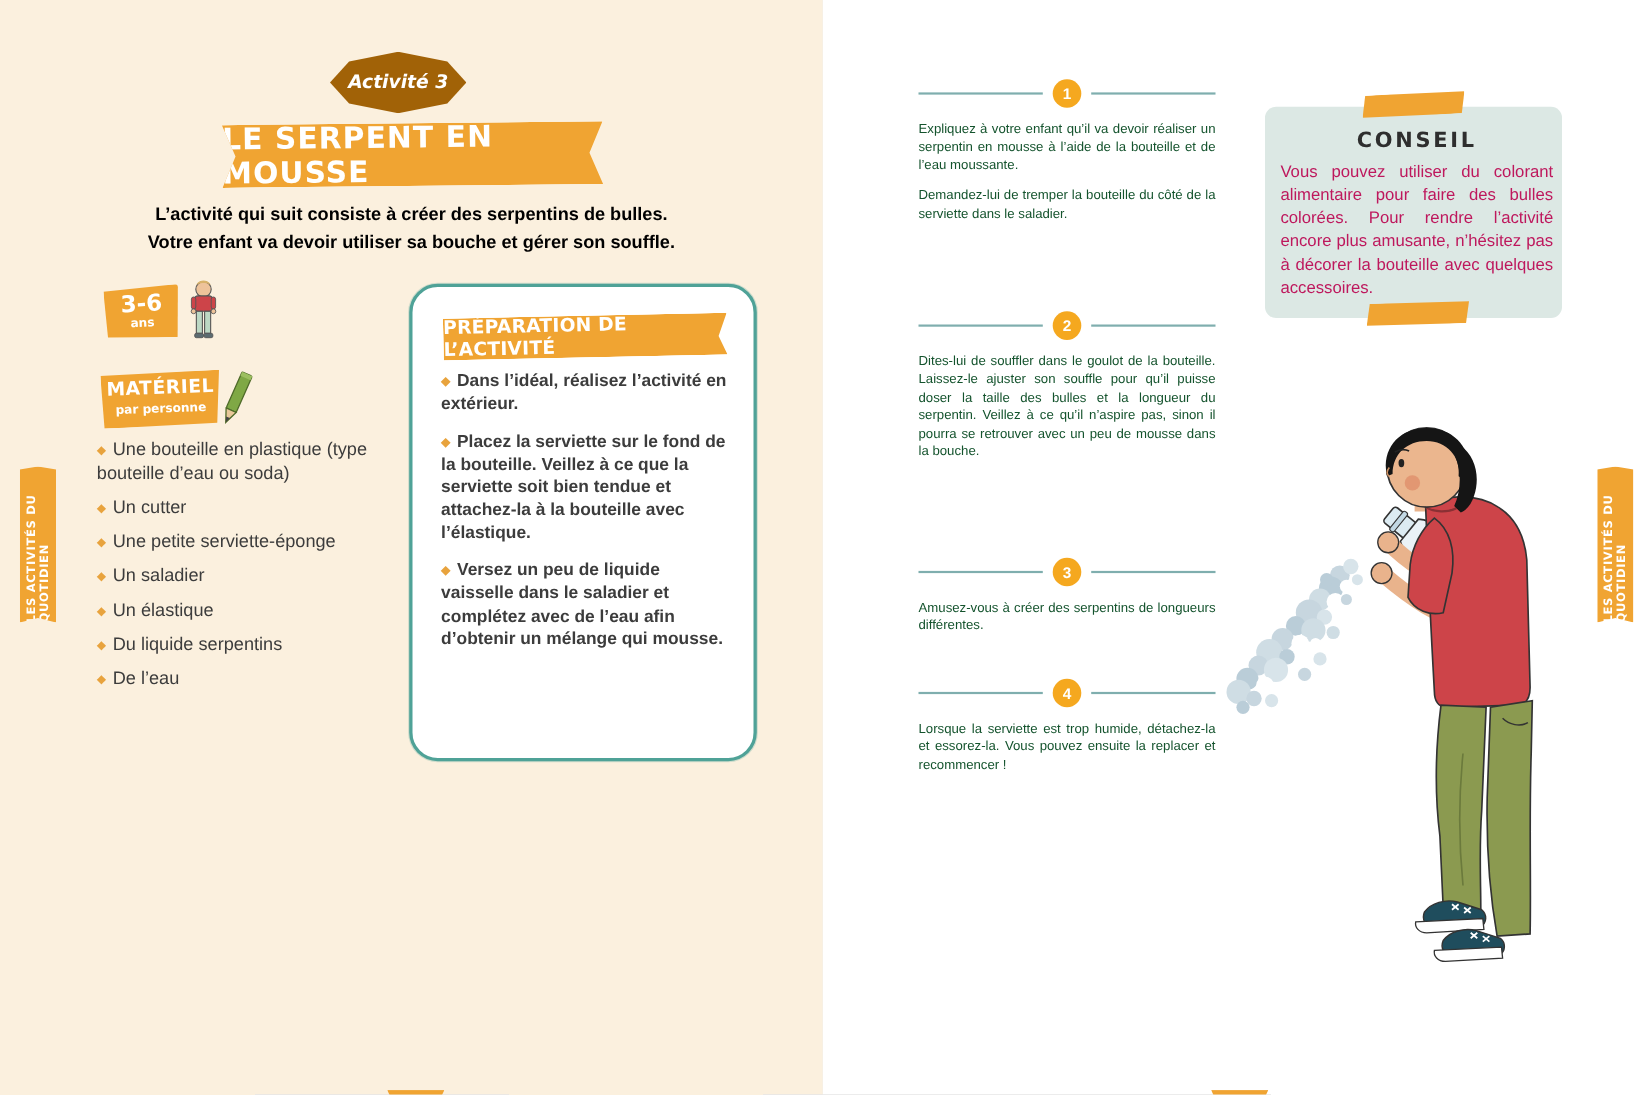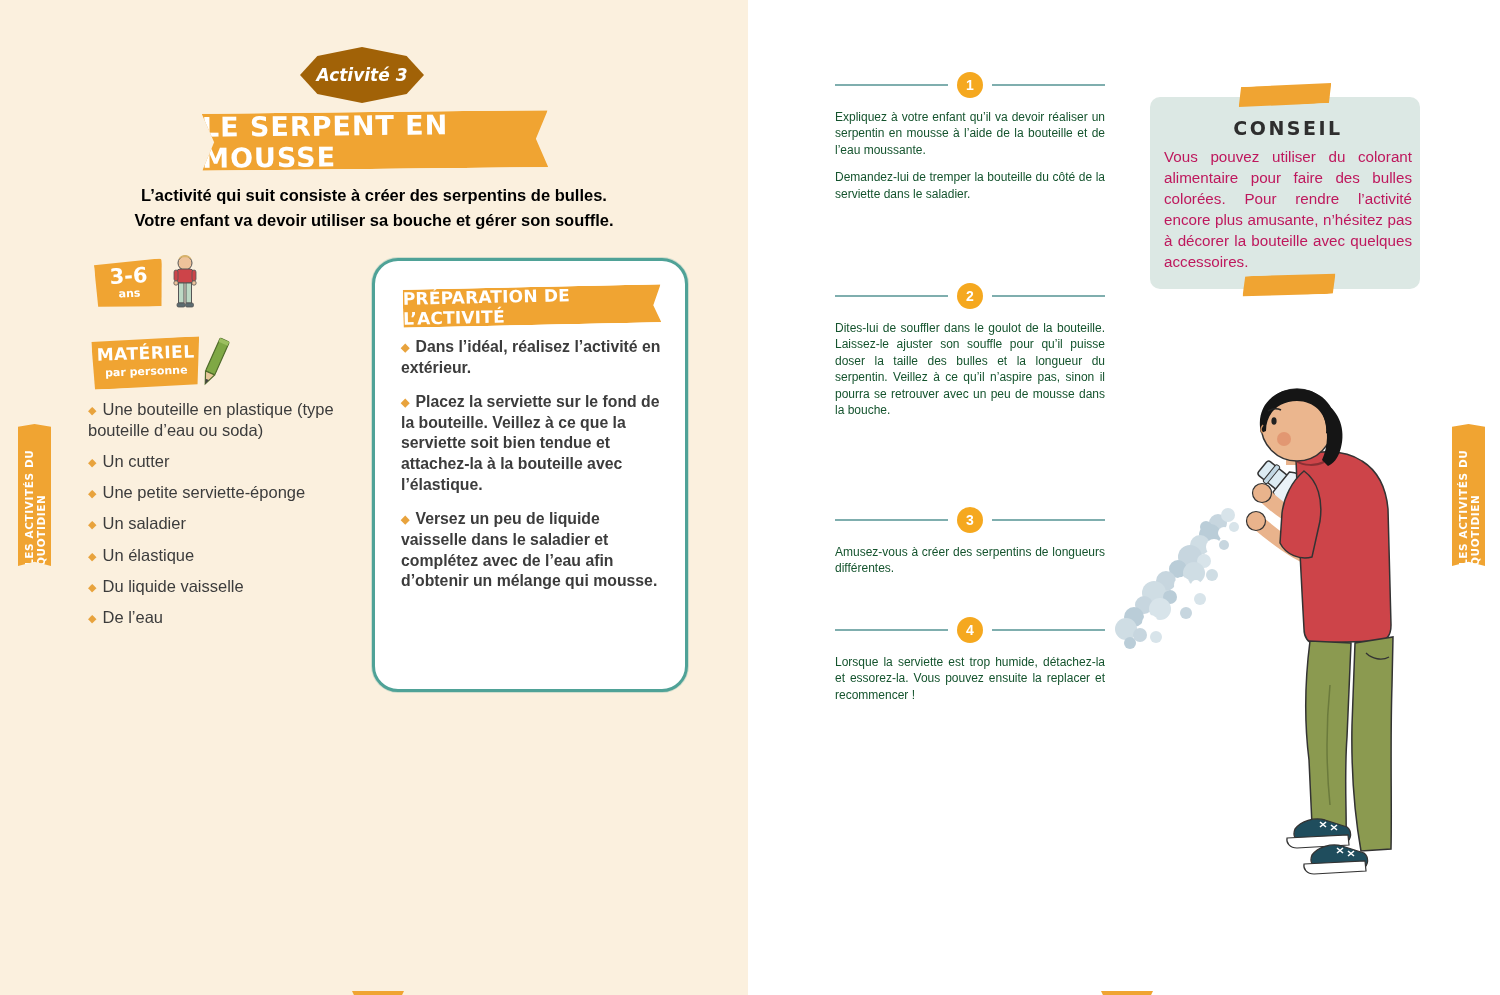--- a/index.html
+++ b/index.html
@@ -133,21 +133,21 @@
         <rect x="13" y="4" width="10" height="4" fill="#9cbf60"></rect>
       </g>
     </svg>
 
     <ul class="materials">
       <li><span class="diamond">◆</span><span>Une bouteille en plastique (type bouteille d’eau ou soda)</span></li>
       <li><span class="diamond">◆</span><span>Un cutter</span></li>
       <li><span class="diamond">◆</span><span>Une petite serviette-éponge</span></li>
       <li><span class="diamond">◆</span><span>Un saladier</span></li>
       <li><span class="diamond">◆</span><span>Un élastique</span></li>
-      <li><span class="diamond">◆</span><span>Du liquide vaisselle</span></li>
+      <li><span class="diamond">◆</span><span>Du liquide serpentins</span></li>
       <li><span class="diamond">◆</span><span>De l’eau</span></li>
     </ul>
 
     <div class="prep-box">
       <div class="prep-banner">PRÉPARATION DE L’ACTIVITÉ</div>
       <ul class="prep-list">
         <li><span class="diamond">◆</span><span>Dans l’idéal, réalisez l’activité en extérieur.</span></li>
         <li><span class="diamond">◆</span><span>Placez la serviette sur le fond de la bouteille. Veillez à ce que la serviette soit bien tendue et attachez-la à la bouteille avec l’élastique.</span></li>
         <li><span class="diamond">◆</span><span>Versez un peu de liquide vaisselle dans le saladier et complétez avec de l’eau afin d’obtenir un mélange qui mousse.</span></li>
       </ul>

